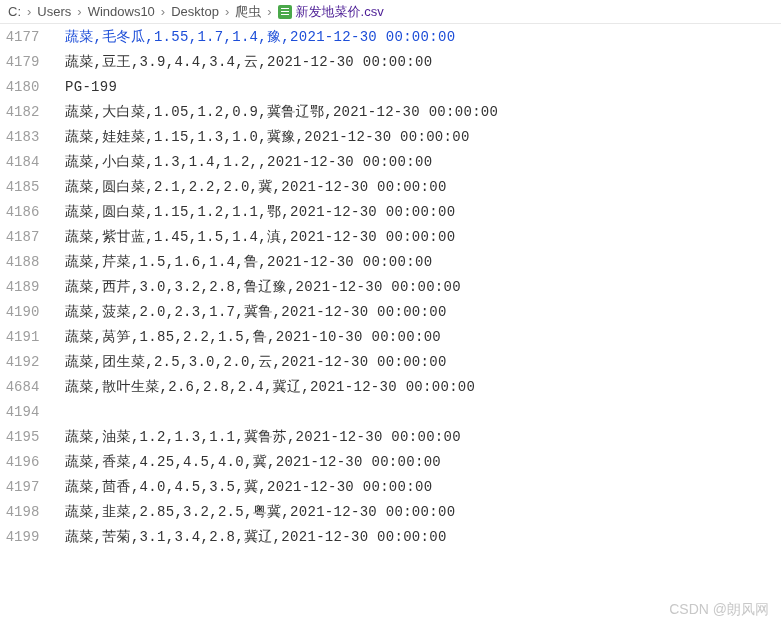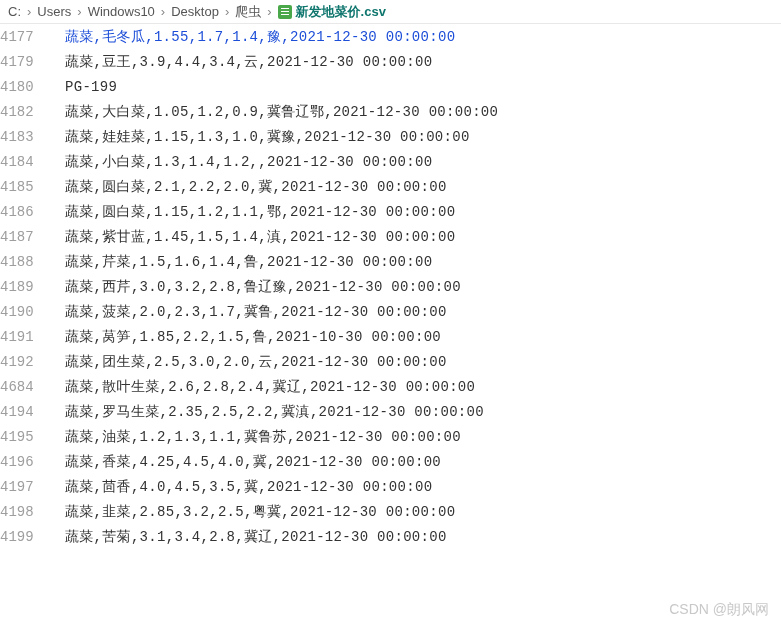--- a/index.html
+++ b/index.html
@@ -25,22 +25,21 @@
       height: 24px;
     }
     .breadcrumb-sep {
       margin: 0 6px;
       color: #888;
     }
     .breadcrumb-item {
       color: #555;
     }
     .breadcrumb-file {
-      color: #0f766e;
-      font-weight: bold;
+      color: #4c1d95;
     }
     .breadcrumb-icon {
       display: inline-block;
       width: 14px;
       height: 14px;
       background: #4aa84a;
       border-radius: 2px;
       margin-right: 4px;
       position: relative;
       vertical-align: middle;
@@ -66,21 +65,21 @@
       background: #fff;
     }
     .line {
       display: flex;
       height: 25px;
       align-items: center;
       white-space: pre;
     }
     .gutter {
       width: 65px;
-      text-align: left;
+      text-align: center;
       color: #9e9e9e;
       padding-right: 20px;
       flex-shrink: 0;
       user-select: none;
     }
     .content {
       color: #333;
       letter-spacing: 0.3px;
     }
     .faded {
@@ -124,21 +123,21 @@
     <div class="line"><span class="gutter">4184</span><span class="content">蔬菜,小白菜,1.3,1.4,1.2,,2021-12-30 00:00:00</span></div>
     <div class="line"><span class="gutter">4185</span><span class="content">蔬菜,圆白菜,2.1,2.2,2.0,冀,2021-12-30 00:00:00</span></div>
     <div class="line"><span class="gutter">4186</span><span class="content">蔬菜,圆白菜,1.15,1.2,1.1,鄂,2021-12-30 00:00:00</span></div>
     <div class="line"><span class="gutter">4187</span><span class="content">蔬菜,紫甘蓝,1.45,1.5,1.4,滇,2021-12-30 00:00:00</span></div>
     <div class="line"><span class="gutter">4188</span><span class="content">蔬菜,芹菜,1.5,1.6,1.4,鲁,2021-12-30 00:00:00</span></div>
     <div class="line"><span class="gutter">4189</span><span class="content">蔬菜,西芹,3.0,3.2,2.8,鲁辽豫,2021-12-30 00:00:00</span></div>
     <div class="line"><span class="gutter">4190</span><span class="content">蔬菜,菠菜,2.0,2.3,1.7,冀鲁,2021-12-30 00:00:00</span></div>
     <div class="line"><span class="gutter">4191</span><span class="content">蔬菜,莴笋,1.85,2.2,1.5,鲁,2021-10-30 00:00:00</span></div>
     <div class="line"><span class="gutter">4192</span><span class="content">蔬菜,团生菜,2.5,3.0,2.0,云,2021-12-30 00:00:00</span></div>
     <div class="line"><span class="gutter">4684</span><span class="content">蔬菜,散叶生菜,2.6,2.8,2.4,冀辽,2021-12-30 00:00:00</span></div>
-    <div class="line"><span class="gutter">4194</span><span class="content">蔬菜,罗马生菜,2.35,2.5,2.2,冀滇,2021-12-30 00:00:00</span></div>
+    <div class="line"><span class="gutter">4194</span></div>
     <div class="line"><span class="gutter">4195</span><span class="content">蔬菜,油菜,1.2,1.3,1.1,冀鲁苏,2021-12-30 00:00:00</span></div>
     <div class="line"><span class="gutter">4196</span><span class="content">蔬菜,香菜,4.25,4.5,4.0,冀,2021-12-30 00:00:00</span></div>
     <div class="line"><span class="gutter">4197</span><span class="content">蔬菜,茴香,4.0,4.5,3.5,冀,2021-12-30 00:00:00</span></div>
     <div class="line"><span class="gutter">4198</span><span class="content">蔬菜,韭菜,2.85,3.2,2.5,粤冀,2021-12-30 00:00:00</span></div>
     <div class="line"><span class="gutter">4199</span><span class="content">蔬菜,苦菊,3.1,3.4,2.8,冀辽,2021-12-30 00:00:00</span></div>
     <div class="line"><span class="content"></span></div>
   </div>
 
 <div class="watermark">CSDN @朗风网</div>
 

